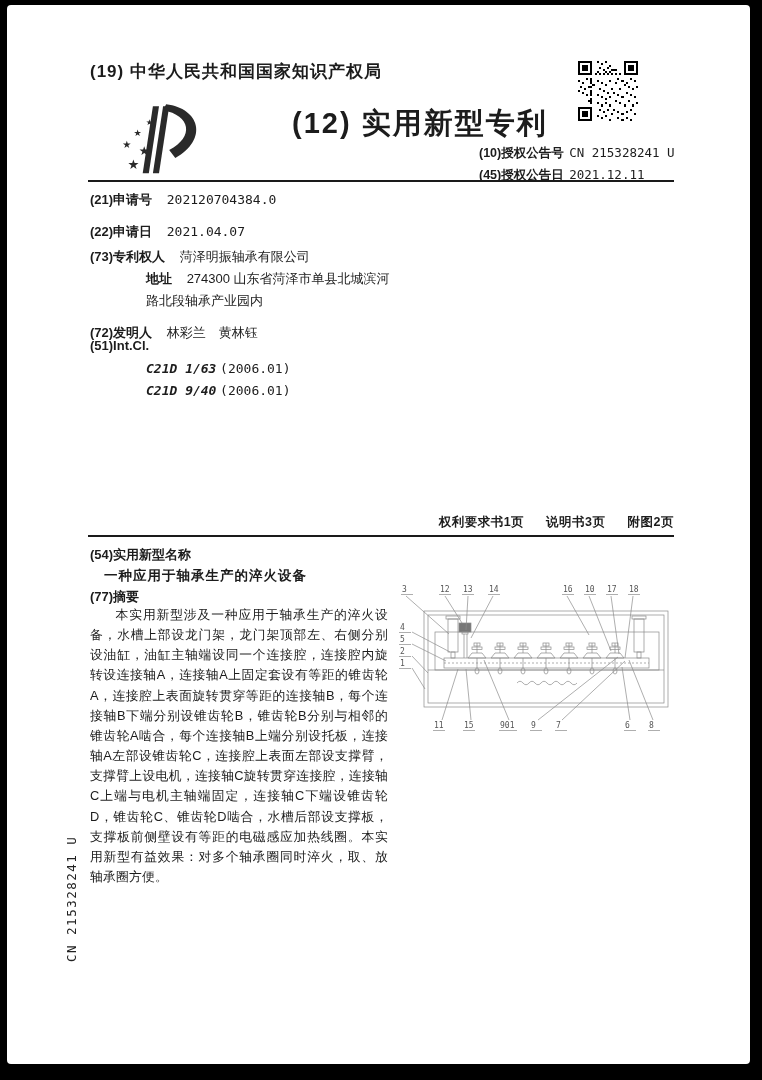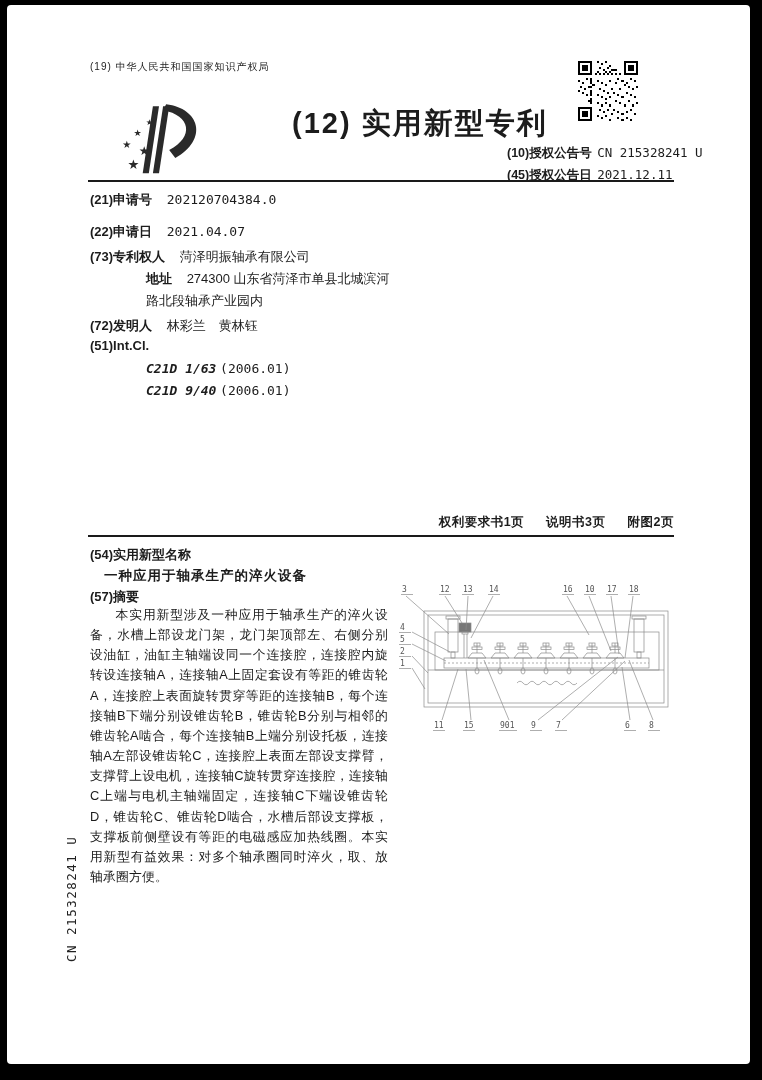--- a/index.html
+++ b/index.html
@@ -4,23 +4,23 @@
 <style>
   html,body{margin:0;padding:0;}
   body{
     width:762px;height:1080px;position:relative;background:#000;
     font-family:"Liberation Sans",sans-serif;color:#1c1c1c;overflow:hidden;
   }
   .sheet{position:absolute;left:7px;top:5px;right:12px;bottom:16px;background:#fff;border-radius:4px;}
   .abs{position:absolute;}
   .zh{font-family:"Liberation Sans",sans-serif;}
   .mono{font-family:"DejaVu Sans Mono",monospace;}
-  .office-line{left:90px;top:60px;font-size:10px;font-weight:400;letter-spacing:1px;}
+  .office-line{left:90px;top:60px;font-size:17px;font-weight:700;letter-spacing:1px;}
   .doc-type{left:292px;top:104px;font-size:29px;font-weight:700;letter-spacing:2px;}
-  .pub-line{left:479px;width:230px;font-size:12.5px;font-weight:600;white-space:nowrap;margin-left:28px;}
+  .pub-line{left:479px;width:230px;font-size:12.5px;font-weight:600;white-space:nowrap;}
   .pub-line .mono{font-weight:500;font-size:12.5px;}
   .rule{background:#1a1a1a;}
   .row{left:90px;font-size:13px;font-weight:600;white-space:nowrap;}
   .row .val{font-weight:500;margin-left:9px;}
   .lbl{margin-right:2px;}
   .indent1{left:118px;margin-left:28px;}
   .indent2{left:146px;}
   .intcl-code{font-family:"DejaVu Sans Mono",monospace;font-style:italic;font-weight:600;}
   .intcl-ver{font-family:"DejaVu Sans Mono",monospace;font-weight:500;}
   .pages-info{left:300px;top:514px;width:374px;text-align:right;font-size:12.5px;font-weight:600;letter-spacing:.5px;}
@@ -113,21 +113,21 @@
 </div>
 <div class="abs row zh" style="top:248px;">
   <span class="lbl">(73)专利权人</span>
   <span class="val">菏泽明振轴承有限公司</span>
 </div>
 <div class="abs row zh indent1" style="top:270px;">
   <span class="lbl">地址</span>
   <span class="val">274300 山东省菏泽市单县北城滨河</span>
 </div>
 <div class="abs row zh indent2" style="top:292px;font-weight:500;">路北段轴承产业园内</div>
-<div class="abs row zh" style="top:317px;">
+<div class="abs row zh" style="top:324px;">
   <span class="lbl">(72)发明人</span>
   <span class="val">林彩兰　黄林钰</span>
 </div>
 <div class="abs row zh" style="top:338px;">
   <span class="lbl">(51)Int.Cl.</span>
 </div>
 <div class="abs row indent1" style="top:361px;">
   <span class="intcl-code">C21D 1/63</span>
   <span class="intcl-ver">(2006.01)</span>
 </div>
@@ -138,21 +138,21 @@
 
 <div class="abs pages-info zh">
   <span>权利要求书1页</span>
   <span>说明书3页</span>
   <span>附图2页</span>
 </div>
 <div class="abs rule" style="left:88px;top:535px;width:586px;height:2px;"></div>
 
 <div class="abs sec-label zh" style="top:546px;">(54)实用新型名称</div>
 <div class="abs invention-title zh">一种应用于轴承生产的淬火设备</div>
-<div class="abs sec-label zh" style="top:588px;">(57)摘要</div>
+<div class="abs sec-label zh" style="top:588px;">(77)摘要</div>
 <div class="abs abstract zh">本实用新型涉及一种应用于轴承生产的淬火设备，水槽上部设龙门架，龙门架顶部左、右侧分别设油缸，油缸主轴端设同一个连接腔，连接腔内旋转设连接轴A，连接轴A上固定套设有等距的锥齿轮A，连接腔上表面旋转贯穿等距的连接轴B，每个连接轴B下端分别设锥齿轮B，锥齿轮B分别与相邻的锥齿轮A啮合，每个连接轴B上端分别设托板，连接轴A左部设锥齿轮C，连接腔上表面左部设支撑臂，支撑臂上设电机，连接轴C旋转贯穿连接腔，连接轴C上端与电机主轴端固定，连接轴C下端设锥齿轮D，锥齿轮C、锥齿轮D啮合，水槽后部设支撑板，支撑板前侧壁设有等距的电磁感应加热线圈。本实用新型有益效果：对多个轴承圈同时淬火，取、放轴承圈方便。</div>
 
 <div class="abs fig">
   <svg viewBox="0 0 290 158" xmlns="http://www.w3.org/2000/svg">
     <defs>
       <g id="asm" class="figline">
         <path d="M-9,0 L-5,-5 L5,-5 L9,0 Z"></path>
         <line x1="0" y1="-5" x2="0" y2="-15"></line>
         <rect x="-5" y="-11" width="10" height="2.5"></rect>
         <rect x="-3" y="-15" width="6" height="3"></rect>

